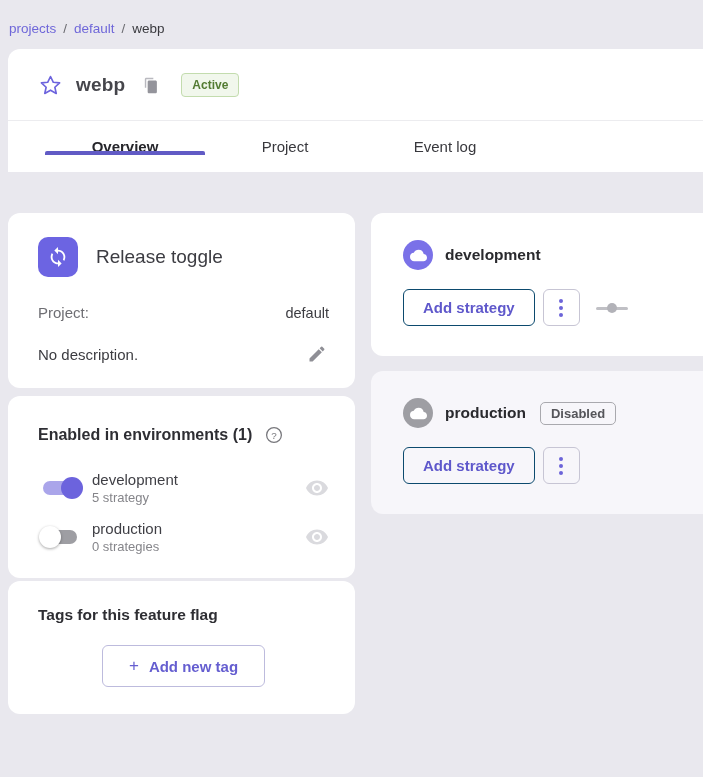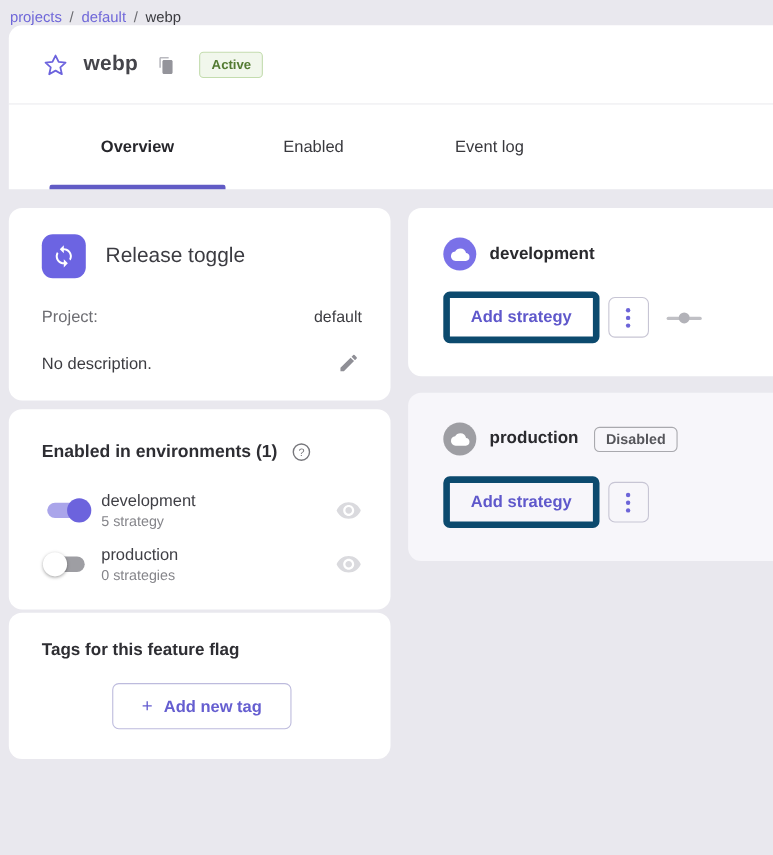--- a/index.html
+++ b/index.html
@@ -9,21 +9,21 @@
     font-family:"Liberation Sans", sans-serif;
     color:#3a3a3f;
     -webkit-font-smoothing:antialiased;
   }
 
   
   .breadcrumb {
     padding:8px 0 0 9px;
     font-size:13.5px;
     display:flex; align-items:center; gap:7px;
-    height:23px;
+    height:49px;
   }
   .crumb-link { color:#6f67d9; cursor:pointer; }
   .crumb-sep { color:#6b6b70; }
   .crumb-current { color:#3a3a3f; }
 
   
   .header-card {
     margin-left:8px;
     background:#ffffff;
     border-radius:12px 0 0 0;
@@ -40,39 +40,41 @@
     font-size:12px; font-weight:bold; color:#537b32;
     background:#f1f7ec; border:1px solid #c3dcae; border-radius:4px;
     padding:4px 10px; margin-left:8px;
   }
 
   
   .tabs-bar {
     border-top:1px solid #ececef;
     display:flex;
     padding-left:37px;
-    height:78px;
+    height:52px;
+    align-items:center;
   }
   .tab {
     width:160px; display:flex; align-items:center; justify-content:center;
     font-size:15px; color:#38383d; cursor:pointer; position:relative;
   }
   .tab.active { font-weight:bold; color:#26262b; }
   .tab.active::after {
     content:""; position:absolute; left:0; right:0; bottom:0;
     height:4px; background:#615bc5; border-radius:2px 2px 0 0;
   }
 
   
   .content {
     display:grid;
     grid-template-columns:347px 1fr;
     column-gap:16px;
     padding:17px 0 0 8px;
     align-items:start;
+    margin-top:24px;
   }
   .left-col { display:flex; flex-direction:column; gap:8px; }
   .right-col { display:flex; flex-direction:column; gap:15px; }
 
   .card {
     background:#ffffff;
     border-radius:12px;
   }
 
   
@@ -143,21 +145,21 @@
   .cloud-circle.purple { background:#7a71e8; }
   .cloud-circle.gray { background:#9e9ea3; }
   .env-panel-name { font-size:15.5px; font-weight:bold; color:#2a2a2e; }
   .disabled-badge {
     font-size:13px; font-weight:bold; color:#55555a;
     border:1px solid #a9a9ae; border-radius:5px; padding:3px 10px;
     margin-left:2px;
   }
   .panel-actions { display:flex; align-items:center; gap:8px; }
   .add-strategy-btn {
-    border:6px solid #0c4a6e; border-radius:6px; background:transparent;
+    border:1px solid #0c4a6e; border-radius:6px; background:transparent;
     padding:9px 19px; cursor:pointer;
     font-size:15px; font-weight:bold; color:#5f58cb;
     font-family:"Liberation Sans", sans-serif;
   }
   .kebab-btn {
     width:37px; height:37px; border:1px solid #c7c5d4; border-radius:6px;
     background:transparent; cursor:pointer;
     display:flex; flex-direction:column; align-items:center; justify-content:center; gap:3px;
   }
   .kebab-btn i { width:4px; height:4px; border-radius:50%; background:#6c64d8; }
@@ -187,21 +189,21 @@
     <span class="copy-btn">
       <svg width="17" height="17" viewBox="0 0 24 24">
         <path d="M16 1H6c-1.1 0-2 .9-2 2v12h2V3h10V1z" fill="#b9b9bf"></path>
         <path d="M19 5H10c-1.1 0-2 .9-2 2v14c0 1.1.9 2 2 2h9c1.1 0 2-.9 2-2V7c0-1.1-.9-2-2-2z" fill="#94949b"></path>
       </svg>
     </span>
     <span class="status-badge">Active</span>
   </div>
   <div class="tabs-bar">
     <div class="tab active">Overview</div>
-    <div class="tab">Enabled</div>
+    <div class="tab">Project</div>
     <div class="tab">Event log</div>
   </div>
 </header>
 
 <main class="content">
 
   <div class="left-col">
 
     <section class="card release-card">
       <div class="release-head">

